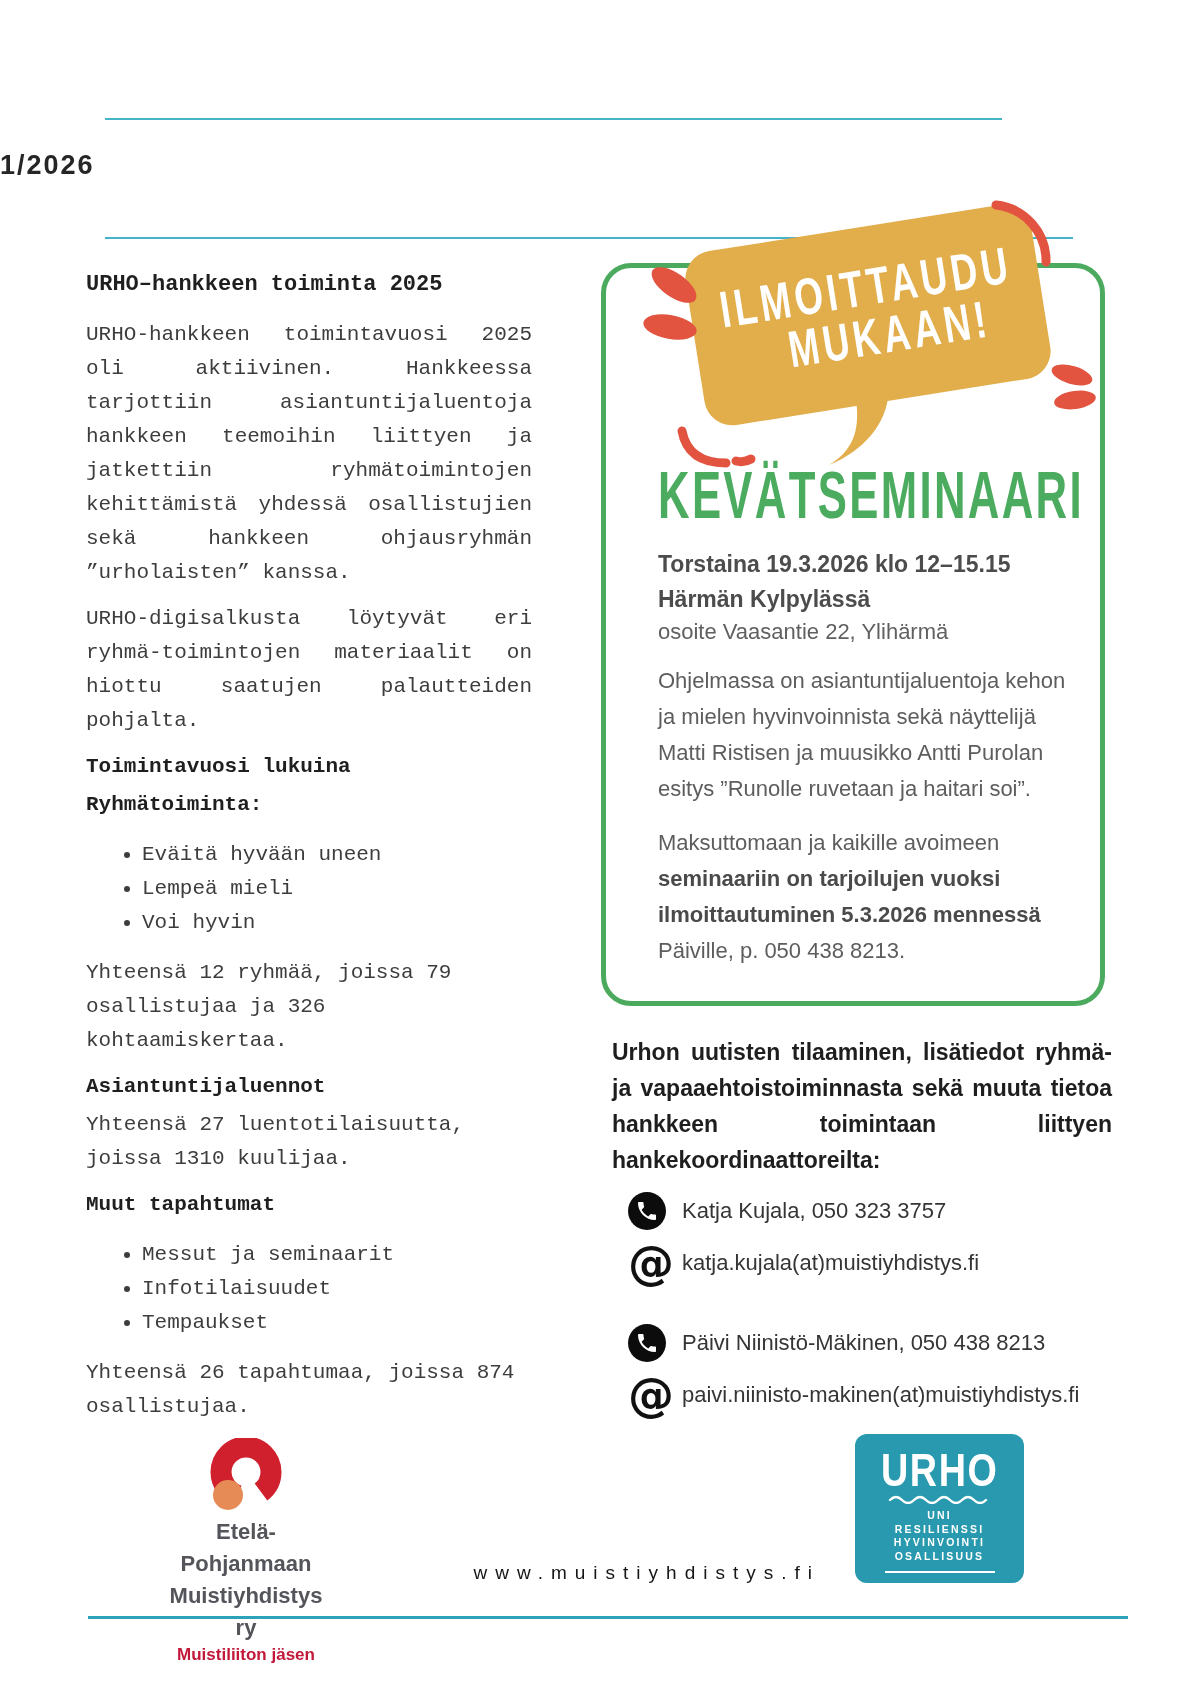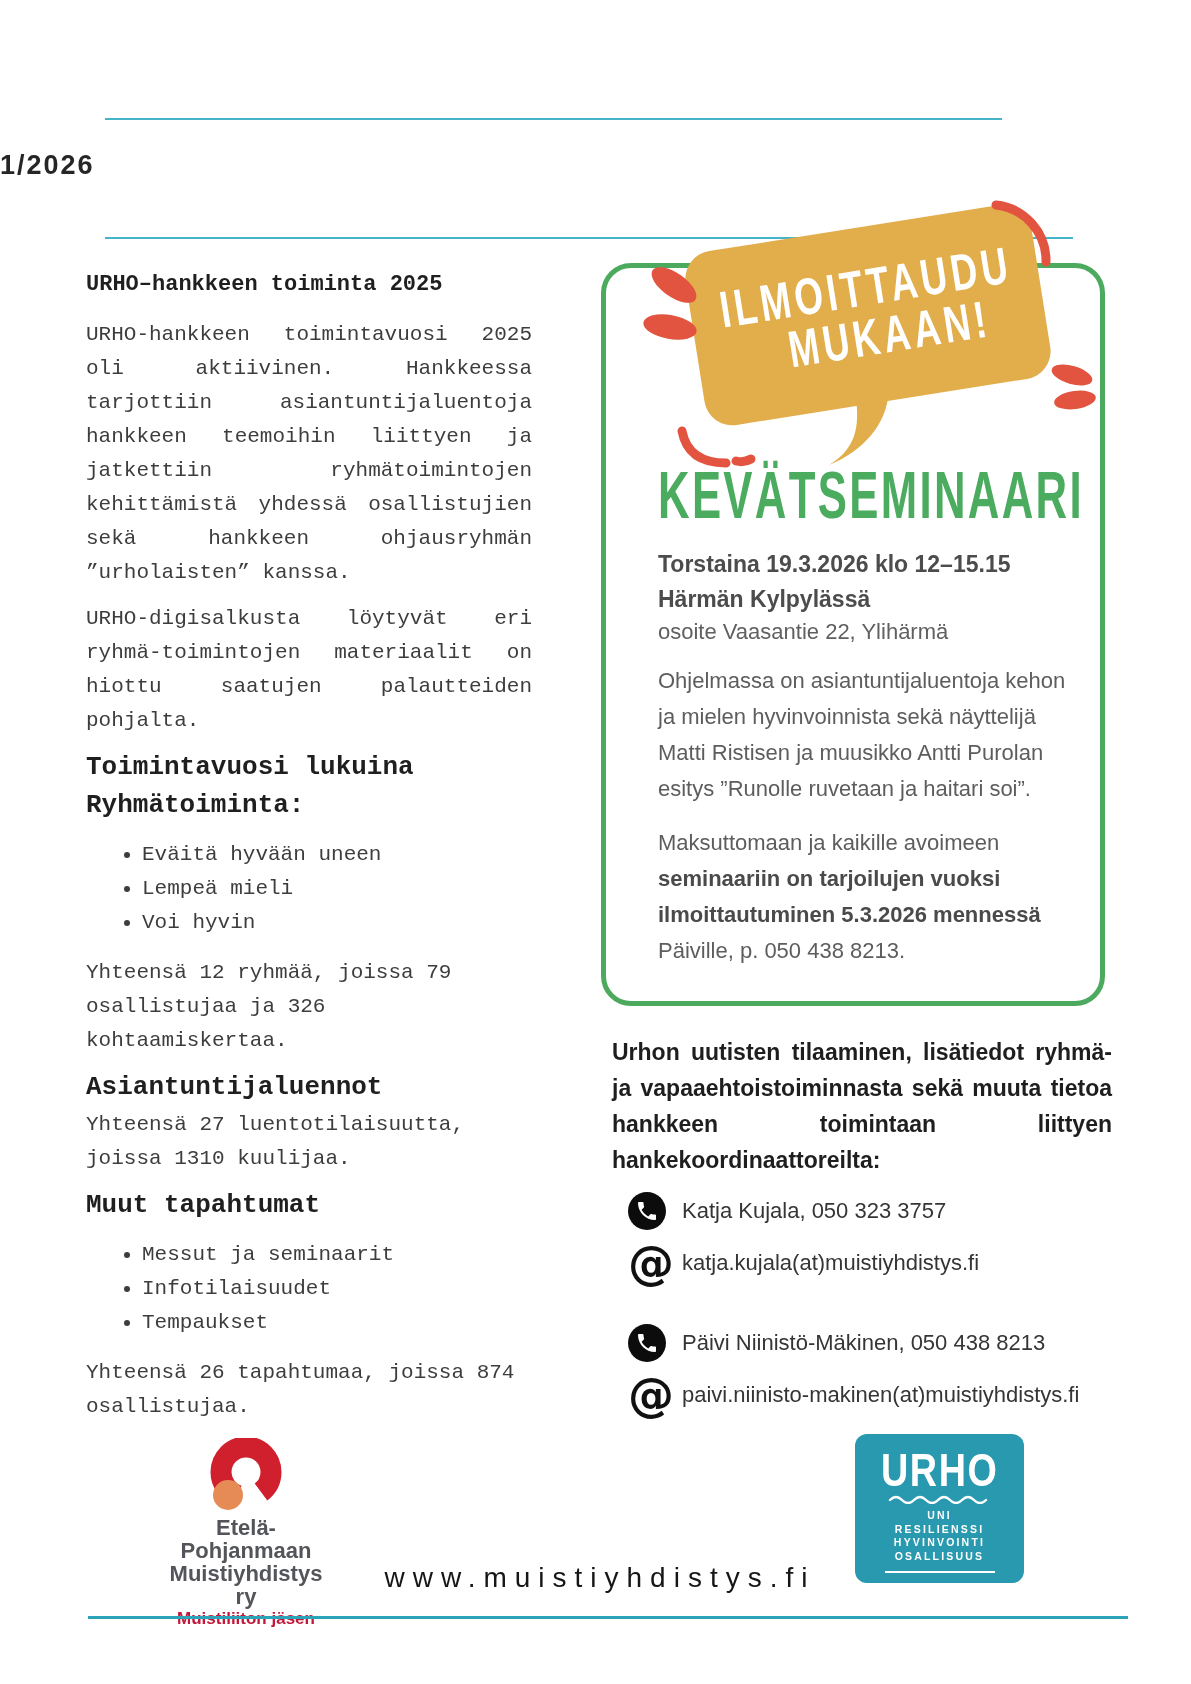--- a/index.html
+++ b/index.html
@@ -10,21 +10,21 @@
   .rule-2{left:105px;top:237px;width:968px;height:2px;}
   .rule-3{left:88px;top:1616px;width:1040px;height:3px;background:#2ba3b8;}
   .issue{position:absolute;left:0;right:0;top:150px;
          font-size:27px;font-weight:600;letter-spacing:2px;color:#262626;}
 
   
   .left-col{position:absolute;left:86px;top:268px;width:446px;font-size:21px;line-height:34px;font-family:Liberation Mono, monospace;}
   .left-col h2{font-size:22px;margin:0 0 16px;color:#1f1f1f;}
   .left-col p{margin:0 0 12px;text-align:justify;}
   .left-col p.no-j{text-align:left;}
-  .left-col h3{font-size:26px;margin:0 0 4px;color:#1f1f1f;}
+  .left-col h3{font-size:21px;margin:0 0 4px;color:#1f1f1f;}
   ul.bl{margin:16px;padding:0 0 0 40px;}
   ul.bl li{margin:0;padding:0;}
 
   
   .seminar-box{position:absolute;left:601px;top:263px;width:504px;height:743px;
                box-sizing:border-box;border:5px solid #4caa5f;border-radius:30px;
                padding:200px 34px 0 52px;}
   .sem-title{display:inline-block;transform:scale(0.78,1.18);transform-origin:left bottom;
              font-size:56px;font-weight:bold;letter-spacing:3px;color:#4bab5f;white-space:nowrap;
              margin:0 0 2px;}
@@ -43,24 +43,24 @@
   .contacts{position:absolute;left:628px;top:1192px;width:500px;height:260px;}
   .c-row{position:absolute;left:0;display:flex;align-items:center;}
   .c-row .txt{font-size:22px;color:#353535;margin-left:16px;white-space:nowrap;}
   .ph-ico{width:38px;height:38px;flex:0 0 38px;}
   .at-ico{width:38px;flex:0 0 38px;font-size:46px;font-weight:bold;color:#111;
           font-family:"DejaVu Sans",sans-serif;line-height:38px;text-align:center;}
   .r1{top:0;} .r2{top:52px;} .r3{top:132px;} .r4{top:184px;}
 
   
   .ep-logo{position:absolute;left:158px;top:1438px;width:176px;text-align:center;}
-  .ep-l1{font-size:22px;line-height:23px;font-weight:800;color:#54555a;}
+  .ep-l1{font-size:22px;line-height:32px;font-weight:800;color:#54555a;}
   .ep-l3{font-size:17px;line-height:22px;font-weight:bold;color:#c2183a;}
-  .website{position:absolute;left:380px;top:1562px;width:440px;text-align:center;
-           font-size:28px;letter-spacing:8px;color:#161616;}
+  .website{position:absolute;left:380px;top:1562px;width:440px;text-align:right;
+           font-size:19px;letter-spacing:8px;color:#161616;}
 
   
   .urho{position:absolute;left:855px;top:1434px;width:169px;height:149px;background:#2899ae;
         border-radius:12px;text-align:center;box-sizing:border-box;padding-top:12px;color:#fff;}
   .urho-title{display:inline-block;font-size:46px;font-weight:bold;letter-spacing:2px;
               transform:scale(0.82,1.02);transform-origin:center top;line-height:46px;}
   .urho-wave{display:block;margin:2px auto 5px;}
   .urho-word{font-size:10.5px;line-height:13.5px;letter-spacing:2.2px;font-weight:bold;}
   .urho-rule{width:110px;height:2px;background:#fff;margin:8px auto 0;}
 </style>

